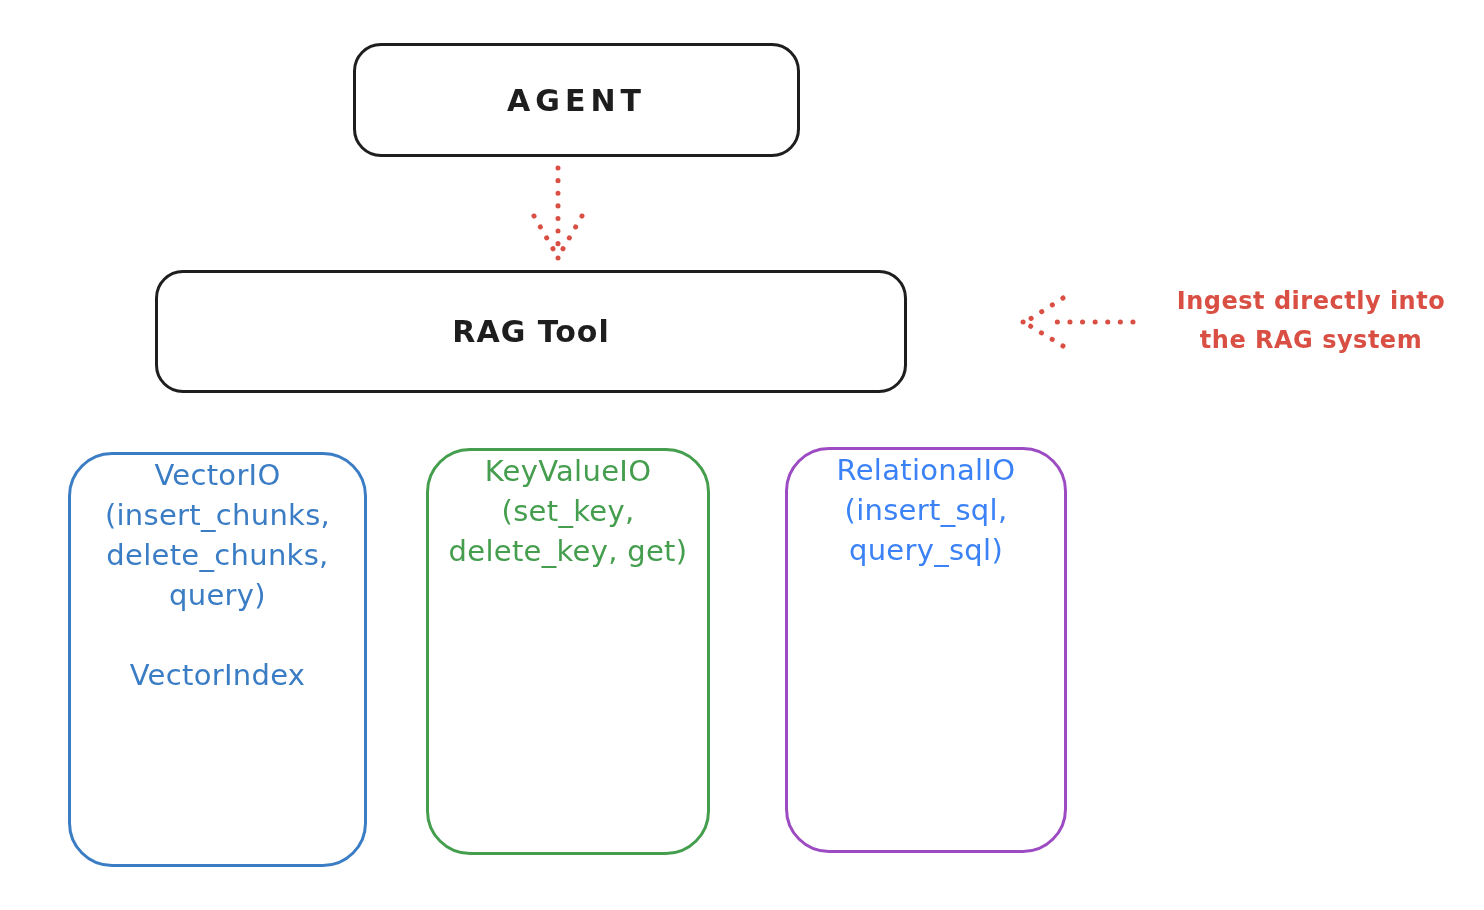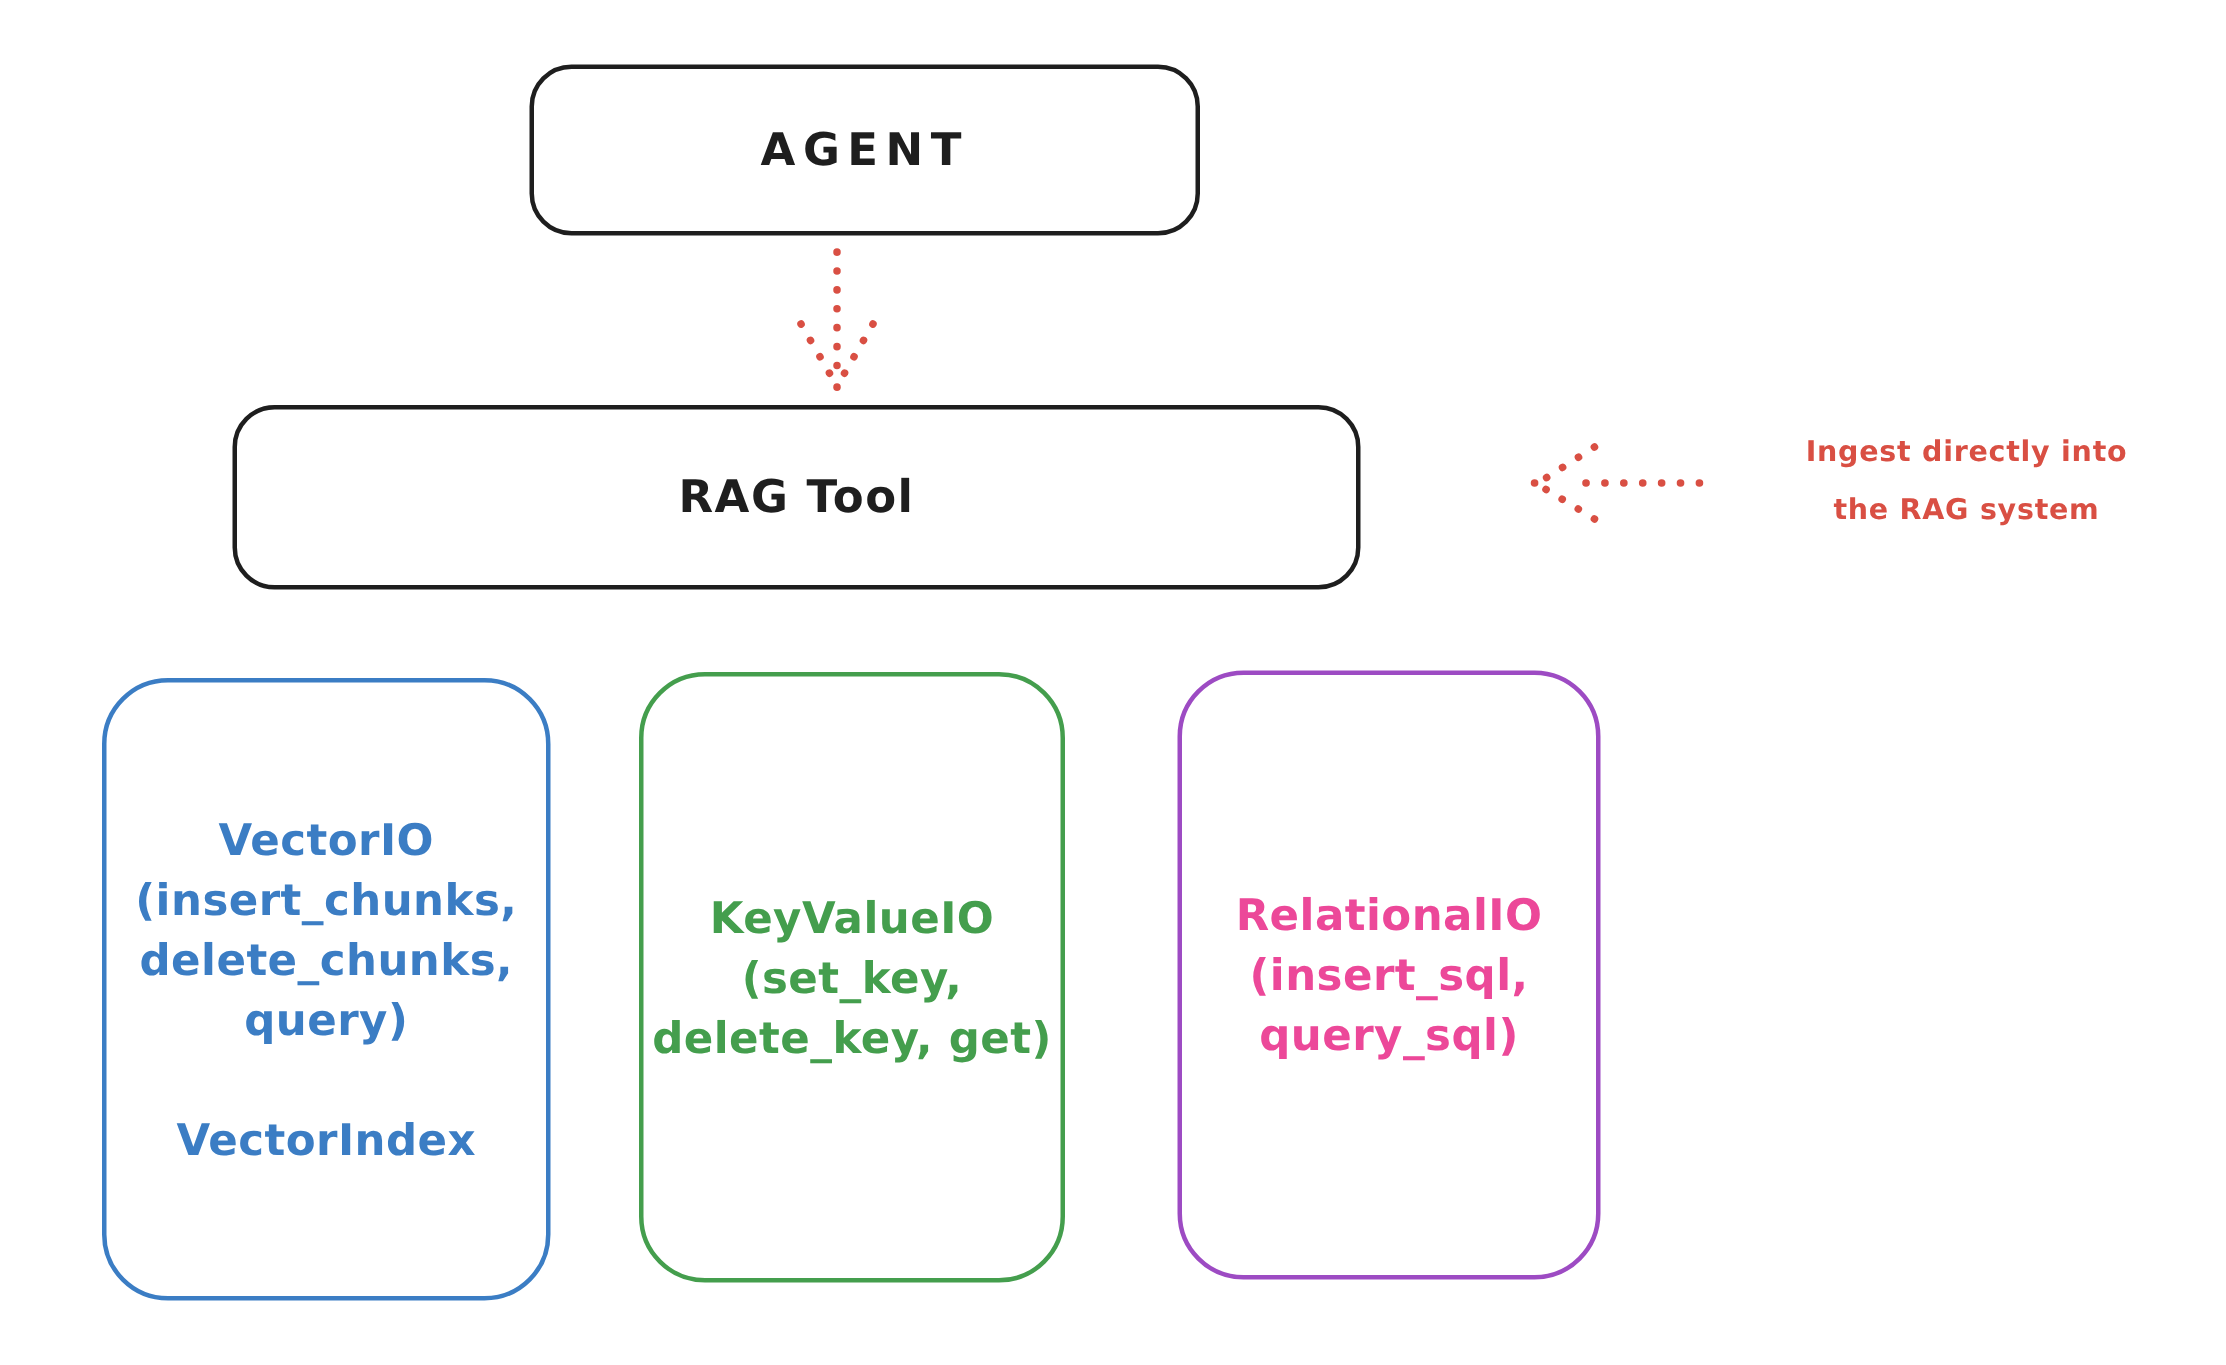--- a/index.html
+++ b/index.html
@@ -39,21 +39,21 @@
     width: 752px; height: 123px;
     letter-spacing: 1px;
   }
   
   .annotation {
     position: absolute;
     left: 1138px; top: 282px;
     width: 346px;
     text-align: center;
     color: #d94f43;
-    font-size: 19px;
+    font-size: 24px;
     font-weight: 700;
     line-height: 39px;
     white-space: pre-line;
     letter-spacing: 0.5px;
   }
   
   .arrows {
     position: absolute;
     left: 0; top: 0;
     pointer-events: none;
@@ -67,40 +67,39 @@
   }
   
   .card {
     position: absolute;
     border-radius: 44px;
     background: #ffffff;
     box-sizing: border-box;
     display: flex;
     flex-direction: column;
     align-items: center;
-    justify-content: center;
     text-align: center;
     font-size: 29px;
-    font-weight: 700;
+    font-weight: 400;
     line-height: 40px;
     letter-spacing: 0.3px;
   }
   .card-body { white-space: pre-line; }
   .card-footer { margin-top: 40px; }
   .card-blue {
     left: 68px; top: 452px; width: 299px; height: 415px;
     border: 3.5px solid #3b7dc4; color: #3b7dc4;
   }
   .card-green {
     left: 426px; top: 448px; width: 284px; height: 407px;
     border: 3.5px solid #449e4d; color: #449e4d; gap: 31px;
   }
   .card-purple {
     left: 785px; top: 447px; width: 282px; height: 406px;
-    border: 3.5px solid #9d4bc3; color: #ec4899;
+    border: 3.5px solid #9d4bc3; color: #3b82f6;
   }
 </style>
 </head>
 <body>
 
 <div class="canvas">
 
   <div class="node node-agent">
     <span>AGENT</span>
   </div>

